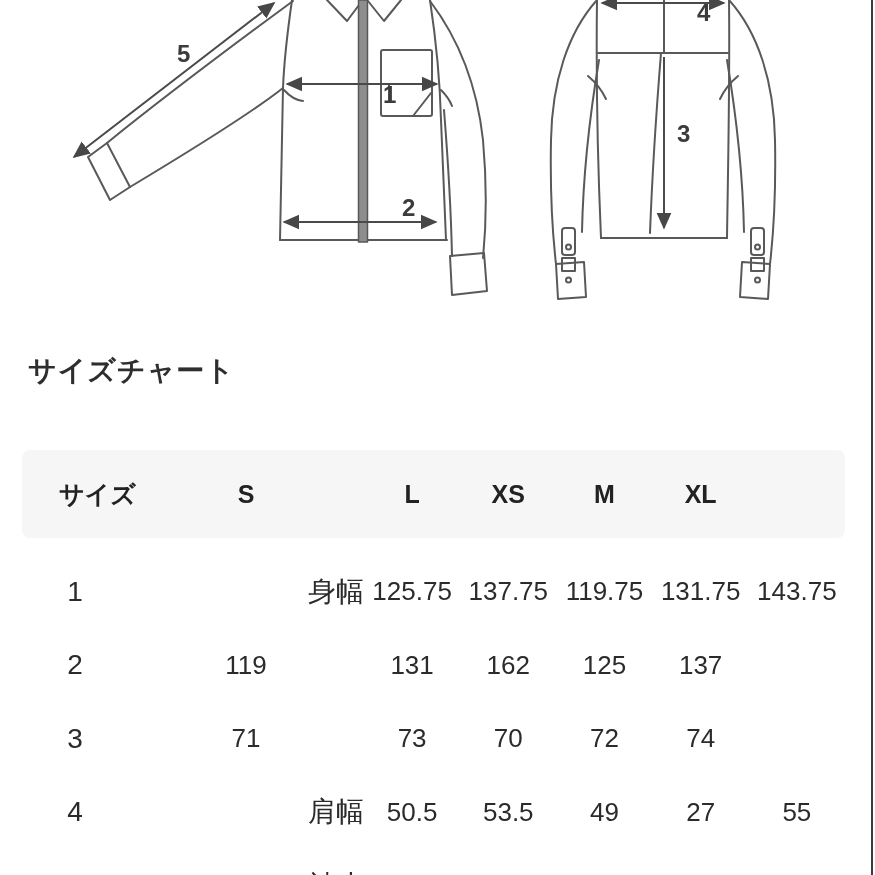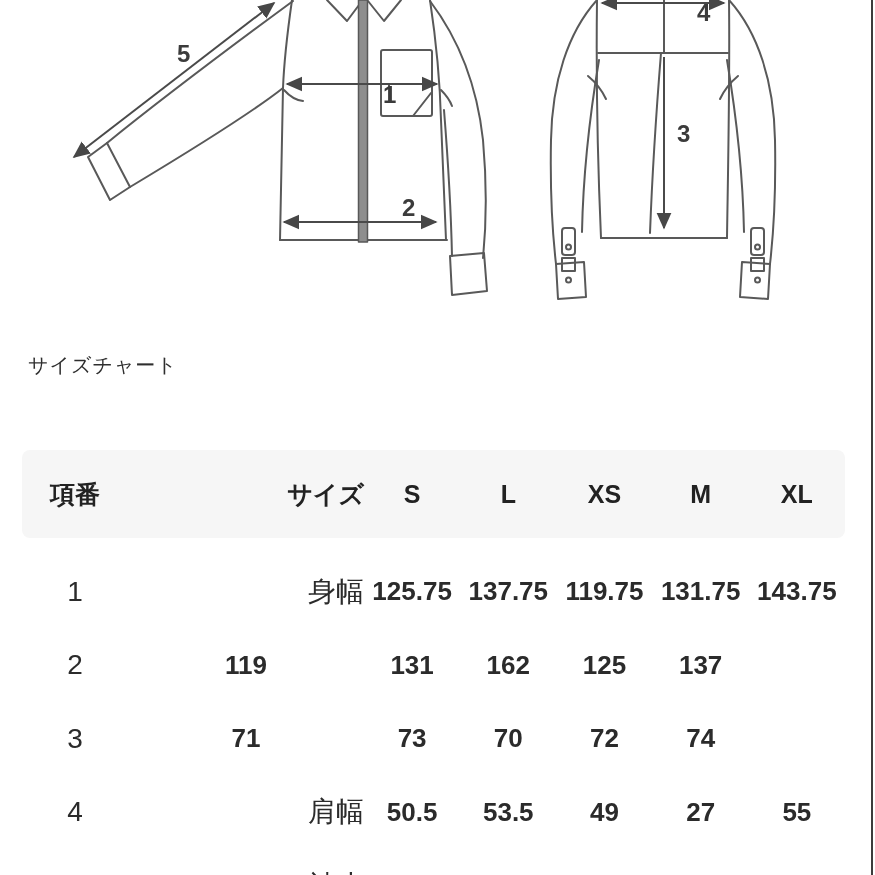--- a/index.html
+++ b/index.html
@@ -6,31 +6,31 @@
   body{
     width:875px;height:875px;overflow:hidden;position:relative;
     background:#ffffff;
     font-family:"Liberation Sans","DejaVu Sans",sans-serif;
     color:#2b2b2b;
   }
   .diagram-wrap{position:absolute;top:0;left:0;width:875px;height:302px;}
   .callout{font-family:"Liberation Sans","DejaVu Sans",sans-serif;font-size:24px;font-weight:600;fill:#3b3b3b;}
   .section-title{
     position:absolute;top:352px;left:28px;
-    font-size:20px;font-weight:400;color:#2e2e2e;letter-spacing:1px;
+    font-size:28px;font-weight:700;color:#2e2e2e;letter-spacing:1px;
   }
   .size-table{position:absolute;top:450px;left:22px;width:823px;}
   .thead,.trow{display:grid;grid-template-columns:106px 236px repeat(5,96.2px);align-items:center;}
   .thead{height:88px;background:#f6f6f6;border-radius:8px;}
   .tbody{padding-top:17px;}
   .trow{height:73.5px;background:#ffffff;}
   .cell{white-space:nowrap;}
   .c-num{text-align:center;}
   .c-label{text-align:right;padding-left:37px;}
-  .c-val{text-align:center;font-weight:bold;}
+  .c-val{text-align:center;}
   .th{font-size:25px;font-weight:700;color:#222222;}
   .td{font-size:26px;color:#2b2b2b;}
   .td.c-num,.td.c-label{font-size:28px;}
   .right-edge{
     position:absolute;top:0;left:871px;width:2px;height:875px;
     background:#3c3c3c;
   }
 </style>
 </head>
 <body>
@@ -103,21 +103,20 @@
       <text class="callout" x="697" y="21">4</text>
       <text class="callout" x="177" y="62">5</text>
     </g>
   </svg>
 </div>
 
 <div class="section-title">サイズチャート</div>
 
 <div class="size-table">
   <div class="thead">
-    <div class="cell c-num th">項番</div>
     <div class="cell c-label th">サイズ</div>
     <div class="cell c-val th">S</div>
     <div class="cell c-val th">L</div>
     <div class="cell c-val th">XS</div>
     <div class="cell c-val th">M</div>
     <div class="cell c-val th">XL</div>
   </div>
   <div class="tbody">
     <div class="trow">
       <div class="cell c-num td">1</div>

